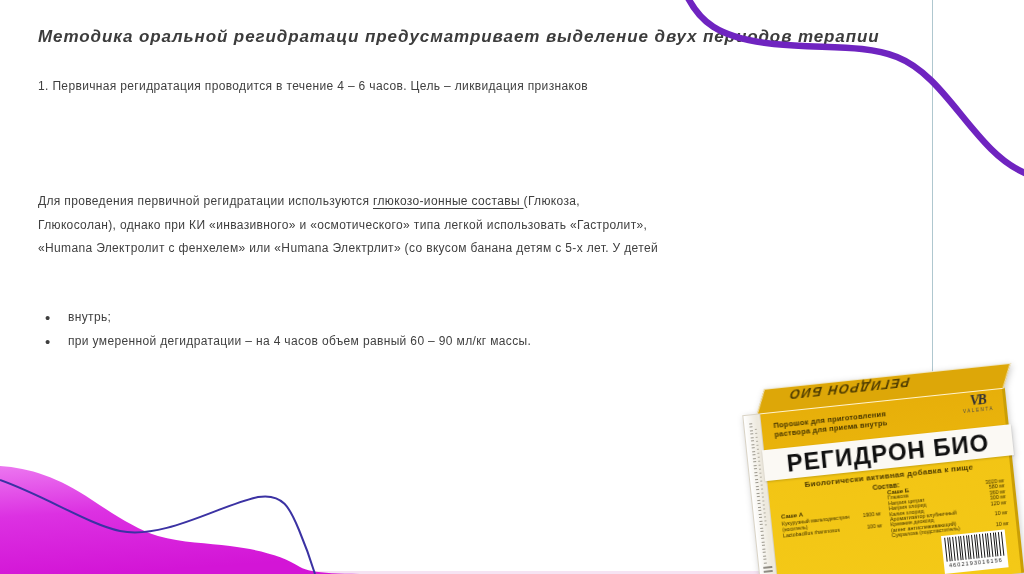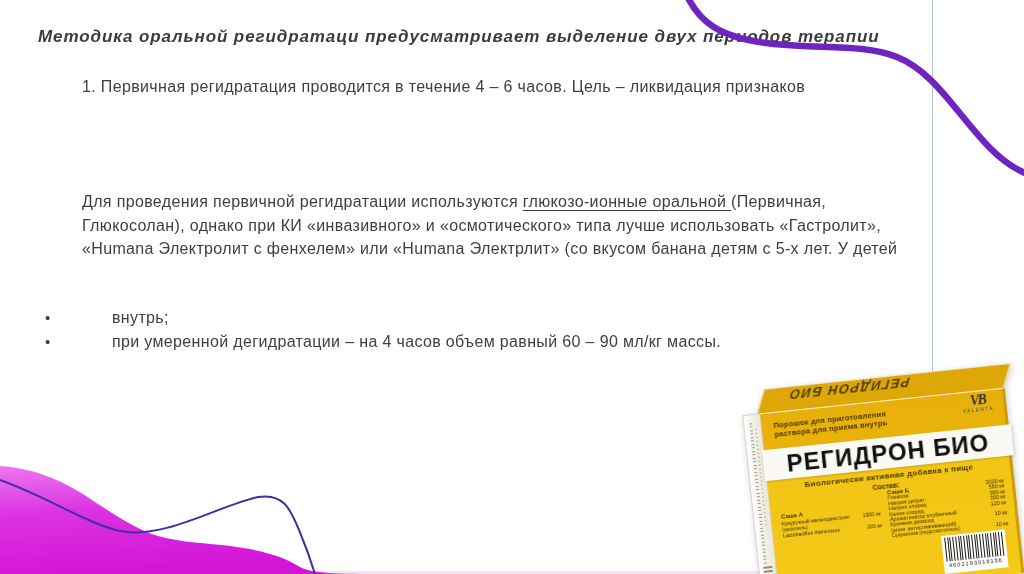--- a/index.html
+++ b/index.html
@@ -7,21 +7,21 @@
           font-family:"Liberation Sans", sans-serif; color:#3F3F3F; }
 
   
   .vline { position:absolute; left:932px; top:0; width:1px; height:574px; background:#AFC7CF; z-index:1; }
   .bottom-strip { position:absolute; left:0; bottom:0; width:100%; height:3px; background:#F6E3F3; z-index:0; }
 
   
   .content { position:absolute; inset:0; z-index:2; }
   .title { position:absolute; left:38px; top:27px; margin:0; font-size:17px; font-weight:bold; font-style:italic;
            letter-spacing:0.9px; color:#3C3C3C; white-space:nowrap; }
-  .tline { font-size:16px; letter-spacing:0.35px; line-height:23.5px; white-space:nowrap;margin-left:44px; }
+  .tline { font-size:12px; letter-spacing:0.35px; line-height:23.5px; white-space:nowrap; }
   .numbered { position:absolute; left:38px; top:75px; }
   .para { position:absolute; left:38px; top:190px; }
   .u { text-decoration:underline; text-underline-offset:3px; }
   .bullets { position:absolute; left:38px; top:306px; }
   .bullet-item { position:relative; padding-left:30px; }
   .bullet-item .dot { position:absolute; left:7px; top:0; font-size:15px; line-height:23.5px; }
 
   
   .deco { position:absolute; inset:0; z-index:5; pointer-events:none; }
 
@@ -77,22 +77,22 @@
   <div class="bottom-strip"></div>
 
   <div class="content">
     <h1 class="title">Методика оральной регидратаци предусматривает выделение двух периодов терапии</h1>
 
     <div class="numbered">
       <div class="tline">1. Первичная регидратация проводится в течение 4 – 6 часов. Цель – ликвидация признаков</div>
     </div>
 
     <div class="para">
-      <div class="tline"><span>Для проведения первичной регидратации используются </span><span class="u">глюкозо-ионные оральной </span><span>(Первичная,</span></div>
-      <div class="tline">Глюкосолан), однако при КИ «инвазивного» и «осмотического» типа лучше использовать «Гастролит»,</div>
+      <div class="tline"><span>Для проведения первичной регидратации используются </span><span class="u">глюкозо-ионные составы </span><span>(Глюкоза,</span></div>
+      <div class="tline">Глюкосолан), однако при КИ «инвазивного» и «осмотического» типа легкой использовать «Гастролит»,</div>
       <div class="tline">«Humana Электролит с фенхелем» или «Humana Электрлит» (со вкусом банана детям с 5-х лет. У детей</div>
     </div>
 
     <div class="bullets">
       <div class="bullet-item">
         <span class="dot">•</span>
         <div>
           <div class="tline">внутрь;</div>
         </div>
       </div>

